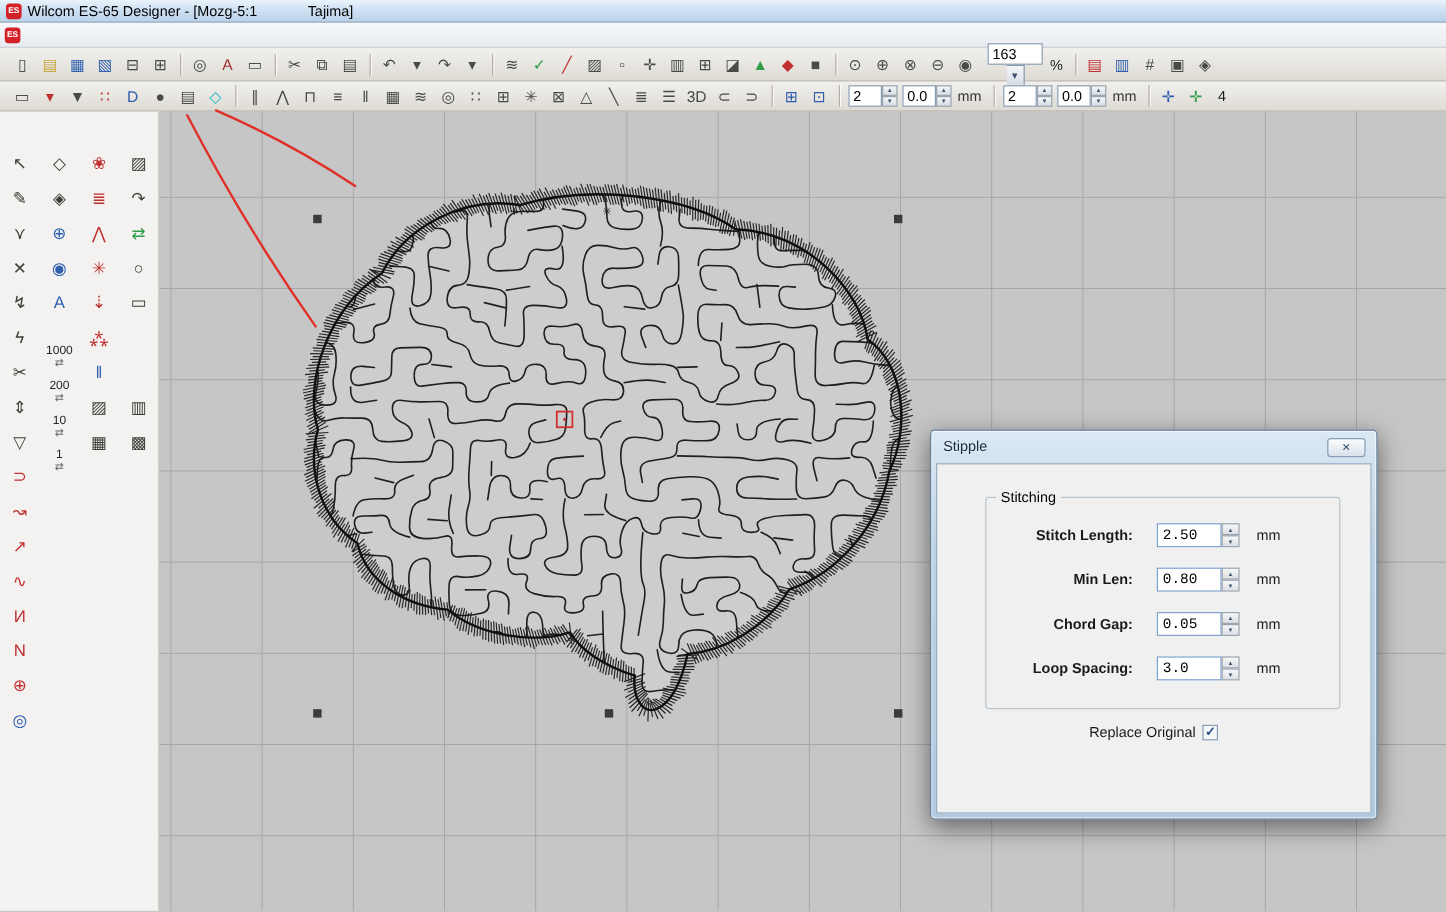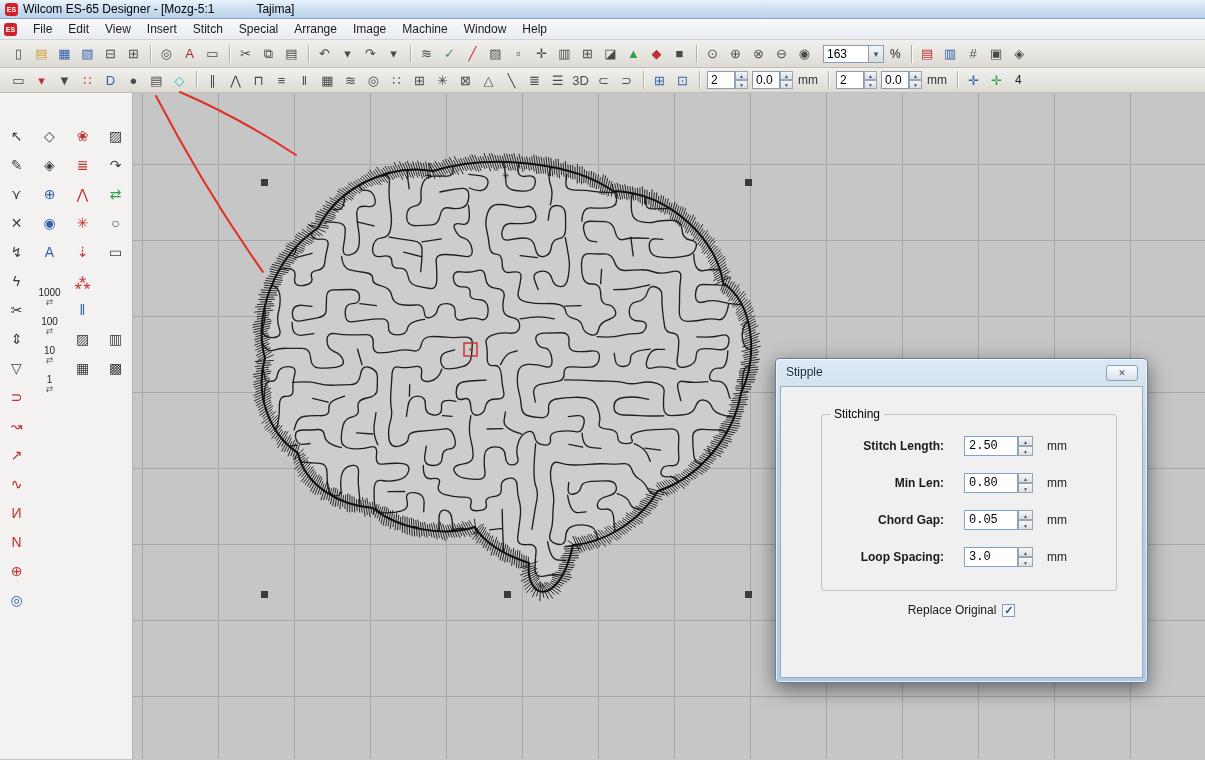--- a/index.html
+++ b/index.html
@@ -17,21 +17,21 @@
   .menubar .es-logo { margin-right:8px; }
   .menu-item { padding:2px 8px; cursor:default; }
 
   
   .toolbar { display:flex; align-items:center; background:linear-gradient(#f1f0ed,#dedbd4); border-bottom:1px solid #c2beb6; padding:0 8px; }
   #toolbar1 { height:28px; }
   #toolbar2 { height:25px; }
   .tb-group { display:flex; align-items:center; }
   .tbi { width:21px; height:21px; margin-right:2px; display:flex; align-items:center; justify-content:center; font-size:13px; color:#4b4b46; border:1px solid transparent; border-radius:2px; cursor:default; flex:0 0 auto; }
   .tb-sep { width:2px; height:18px; border-left:1px solid #b3afa7; border-right:1px solid #fbfaf7; margin:0 4px; flex:0 0 auto; }
-  .combo { display:flex; align-items:center; margin:0 2px 0 6px; }
+  .combo { display:flex; align-items:center; margin:0 2px 0 6px;flex-direction:column; }
   .combo input { width:46px; height:18px; border:1px solid #8a9cb2; font-size:12px; padding:0 3px; font-family:"Liberation Sans",sans-serif; }
   .combo-btn { width:15px; height:18px; background:linear-gradient(#f4f6f8,#d7dde4); border:1px solid #8a9cb2; border-left:none; font-size:9px; display:flex; align-items:center; justify-content:center; color:#3a506a; }
   .pct { margin:0 6px 0 4px; }
   .tb-spin { display:flex; align-items:center; margin:0 2px; }
   .tb-spin input { width:28px; height:18px; border:1px solid #8a9cb2; font-size:12px; padding:0 3px; font-family:"Liberation Sans",sans-serif; }
   .tb-spin-btns { display:flex; flex-direction:column; }
   .tb-spin-btns div { width:13px; height:9px; font-size:5px; line-height:9px; text-align:center; background:linear-gradient(#f4f6f8,#d7dde4); border:1px solid #9aa5b0; color:#3a506a; }
   .tb-unit { margin:0 6px 0 3px; color:#333; }
   .tail-label { margin-left:6px; }
 
@@ -84,33 +84,20 @@
 
 <div class="titlebar">
   <div class="es-logo">ES</div>
   <span class="title-text">Wilcom ES-65 Designer - [Mozg-5:1</span>
   <span class="title-gap"></span>
   <span class="title-text">Tajima]</span>
 </div>
 
 <div class="menubar">
   <div class="es-logo">ES</div>
-  <div id="menu-items" style="display:flex">
-      <div class="menu-item">File</div>
-      <div class="menu-item">Edit</div>
-      <div class="menu-item">View</div>
-      <div class="menu-item">Insert</div>
-      <div class="menu-item">Stitch</div>
-      <div class="menu-item">Special</div>
-      <div class="menu-item">Arrange</div>
-      <div class="menu-item">Image</div>
-      <div class="menu-item">Machine</div>
-      <div class="menu-item">Window</div>
-      <div class="menu-item">Help</div>
-    </div>
 </div>
 
 <div id="toolbar1" class="toolbar">
   <div id="tb1-left" class="tb-group">
       <div class="tbi">▯</div>
       <div class="tbi" style="color: rgb(201, 164, 59);">▤</div>
       <div class="tbi" style="color: rgb(47, 95, 174);">▦</div>
       <div class="tbi" style="color: rgb(47, 95, 174);">▧</div>
       <div class="tbi">⊟</div>
       <div class="tbi">⊞</div>
@@ -265,21 +252,21 @@
         <div class="tbx">▭</div>
         <div class="tbx">ϟ</div>
         <div class="tool-label-cell">
           <div class="tl-num">1000</div>
           <div class="tl-arrow">⇄</div>
         </div>
         <div class="tbx" style="color: rgb(192, 48, 48);">⁂</div>
         <div class="tool-empty"></div>
         <div class="tbx">✂</div>
         <div class="tool-label-cell">
-          <div class="tl-num">100</div>
+          <div class="tl-num">200</div>
           <div class="tl-arrow">⇄</div>
         </div>
         <div class="tbx" style="color: rgb(47, 95, 174);">‖</div>
         <div class="tool-empty"></div>
         <div class="tbx">⇕</div>
         <div class="tool-label-cell">
           <div class="tl-num">10</div>
           <div class="tl-arrow">⇄</div>
         </div>
         <div class="tbx">▨</div>

